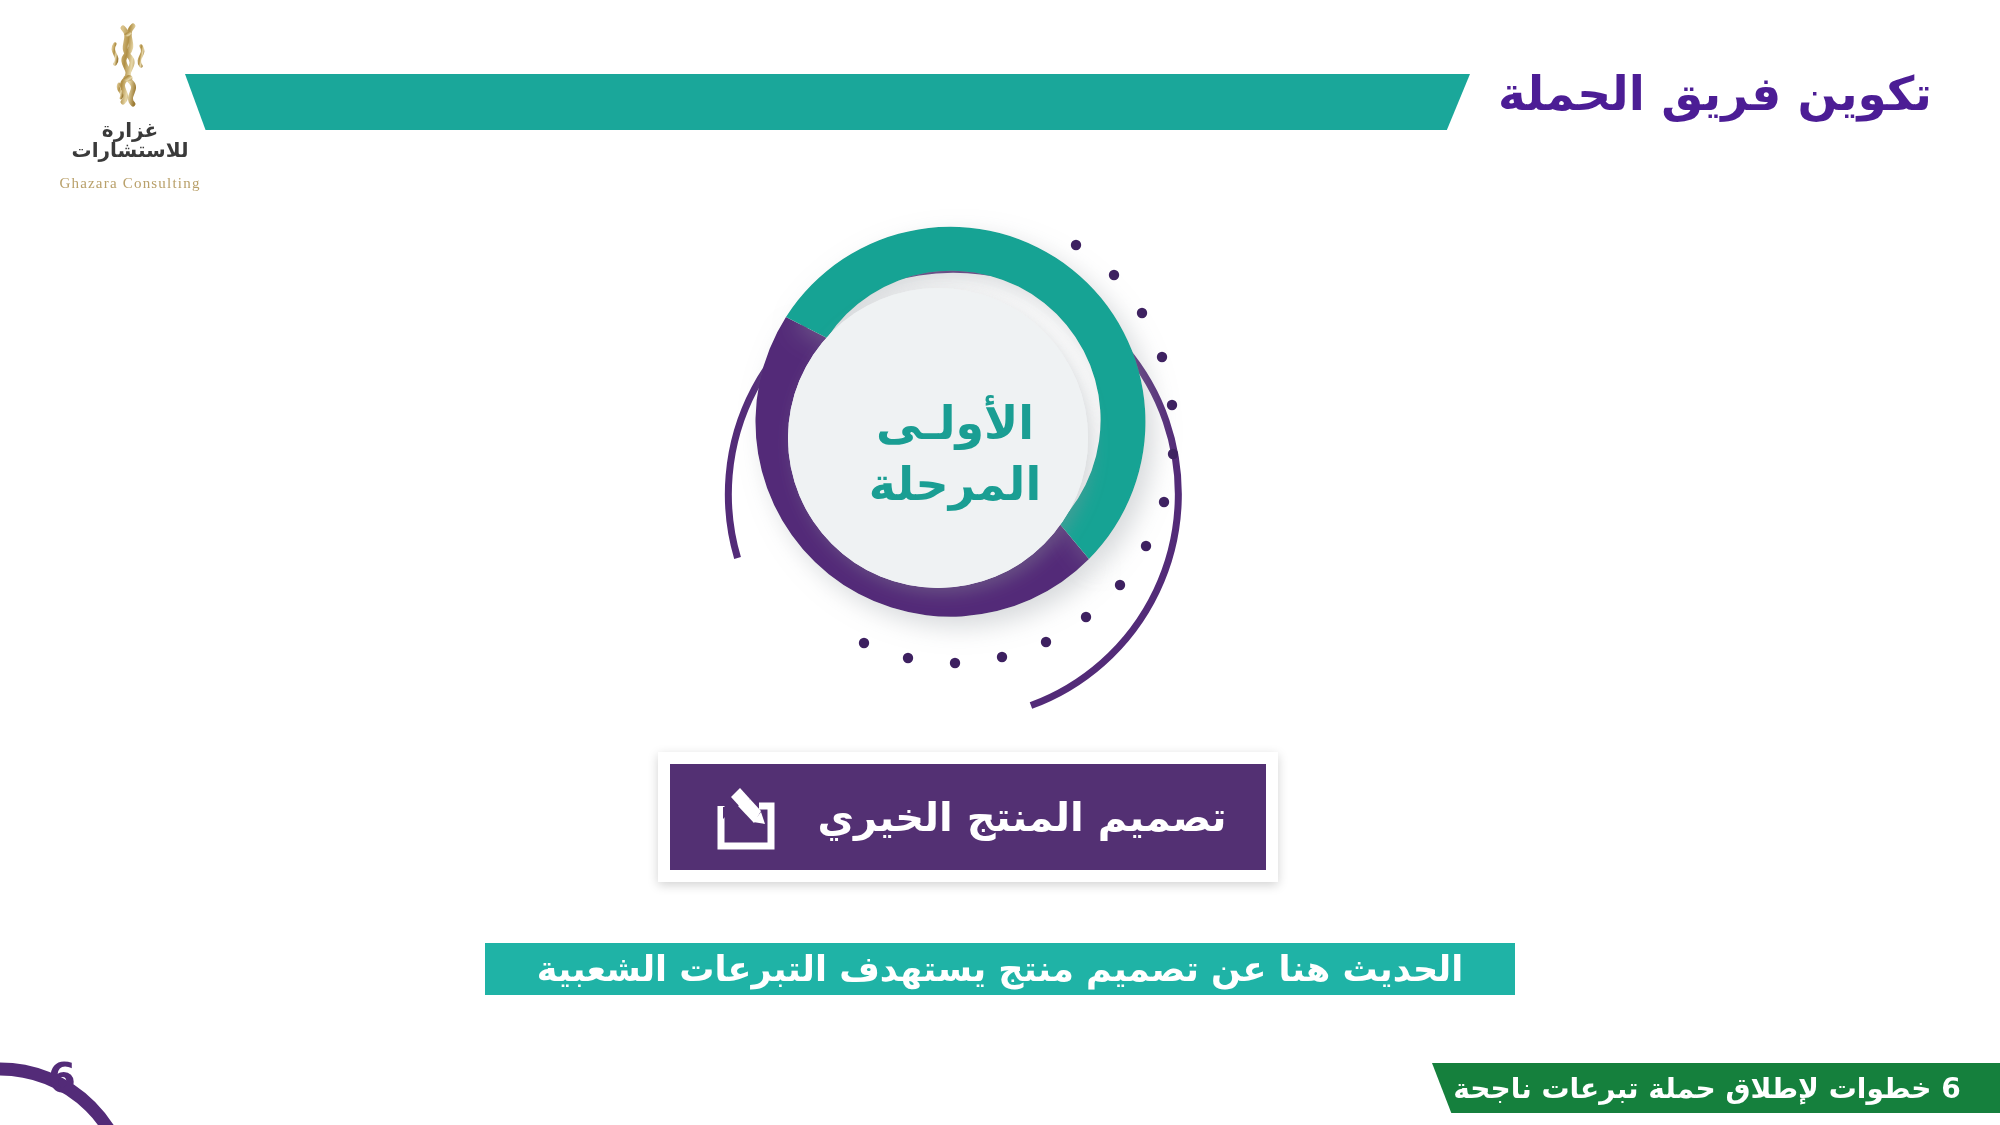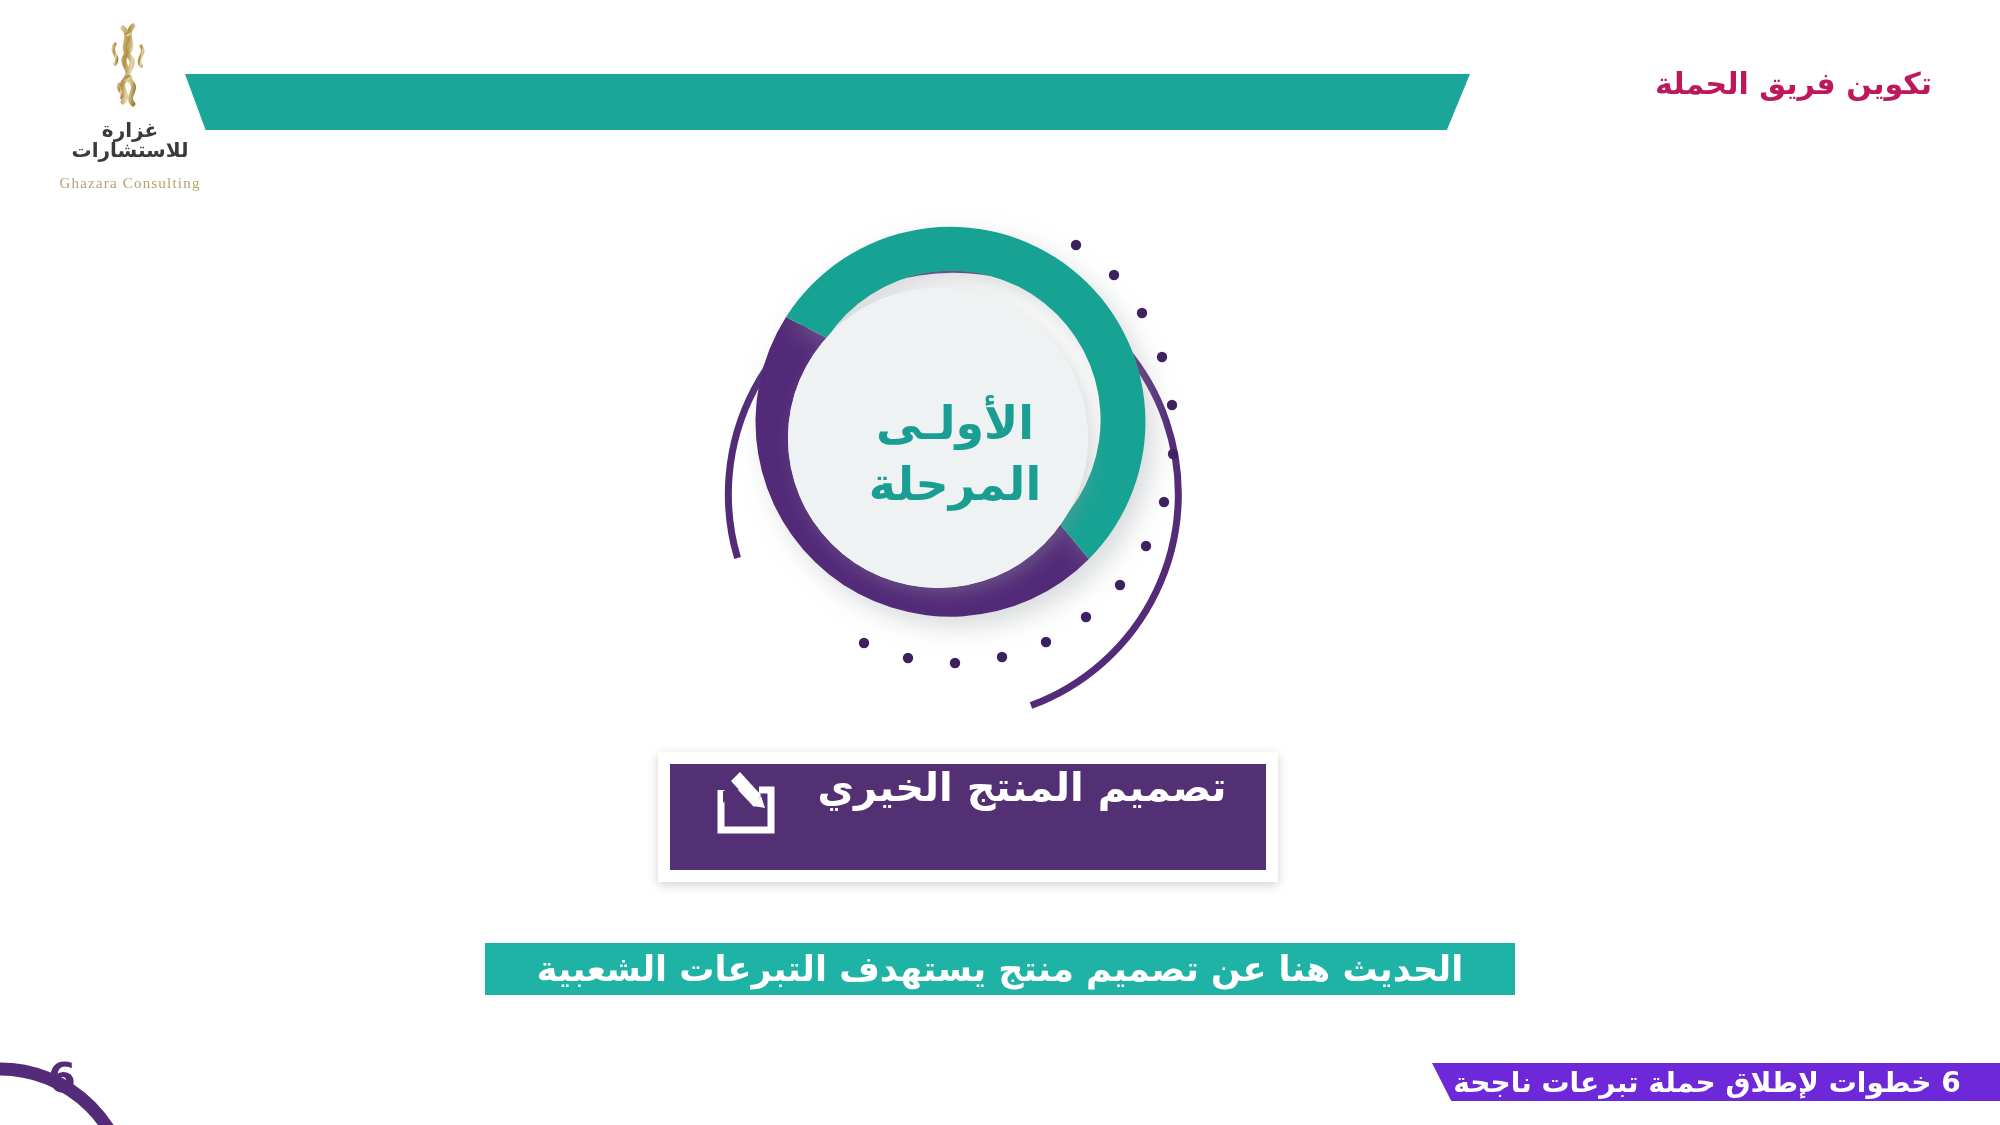--- a/index.html
+++ b/index.html
@@ -62,23 +62,23 @@
     height: 56px;
     background: #1AA79A;
     clip-path: polygon(0 0, 100% 0, 98.2% 100%, 1.6% 100%);
   }
   .header-title {
     position: absolute;
     right: 68px;
     top: 66px;
     width: 640px;
     text-align: right;
-    font-size: 30px;
-    font-weight: bold;
-    color: #be185d;
+    font-size: 47px;
+    font-weight: bold;
+    color: #4c1d95;
     direction: rtl;
     white-space: nowrap;
   }
 
   
   .circle-graphic {
     position: absolute;
     left: 690px;
     top: 205px;
     width: 530px;
@@ -110,20 +110,21 @@
     background: #ffffff;
     box-shadow: 0 3px 10px rgba(0,0,0,0.18);
     padding: 12px;
     box-sizing: border-box;
   }
   .product-box {
     width: 100%;
     height: 100%;
     background: #533073;
     display: flex;
+    align-items: center;
     justify-content: center;
     gap: 34px;
     direction: rtl;
   }
   .product-box-text {
     color: #ffffff;
     font-size: 40px;
     font-weight: bold;
     direction: rtl;
     white-space: nowrap;
@@ -155,22 +156,22 @@
     white-space: nowrap;
     line-height: 1;
   }
 
   
   .footer-bar {
     position: absolute;
     left: 1432px;
     top: 1063px;
     width: 568px;
-    height: 38px;
-    background: #6d28d9;
+    height: 50px;
+    background: #15803d;
     clip-path: polygon(0 0, 100% 0, 100% 100%, 3.4% 100%);
   }
   .footer-text {
     position: absolute;
     left: 0;
     top: 0;
     width: 100%;
     height: 100%;
     display: flex;
     align-items: center;

